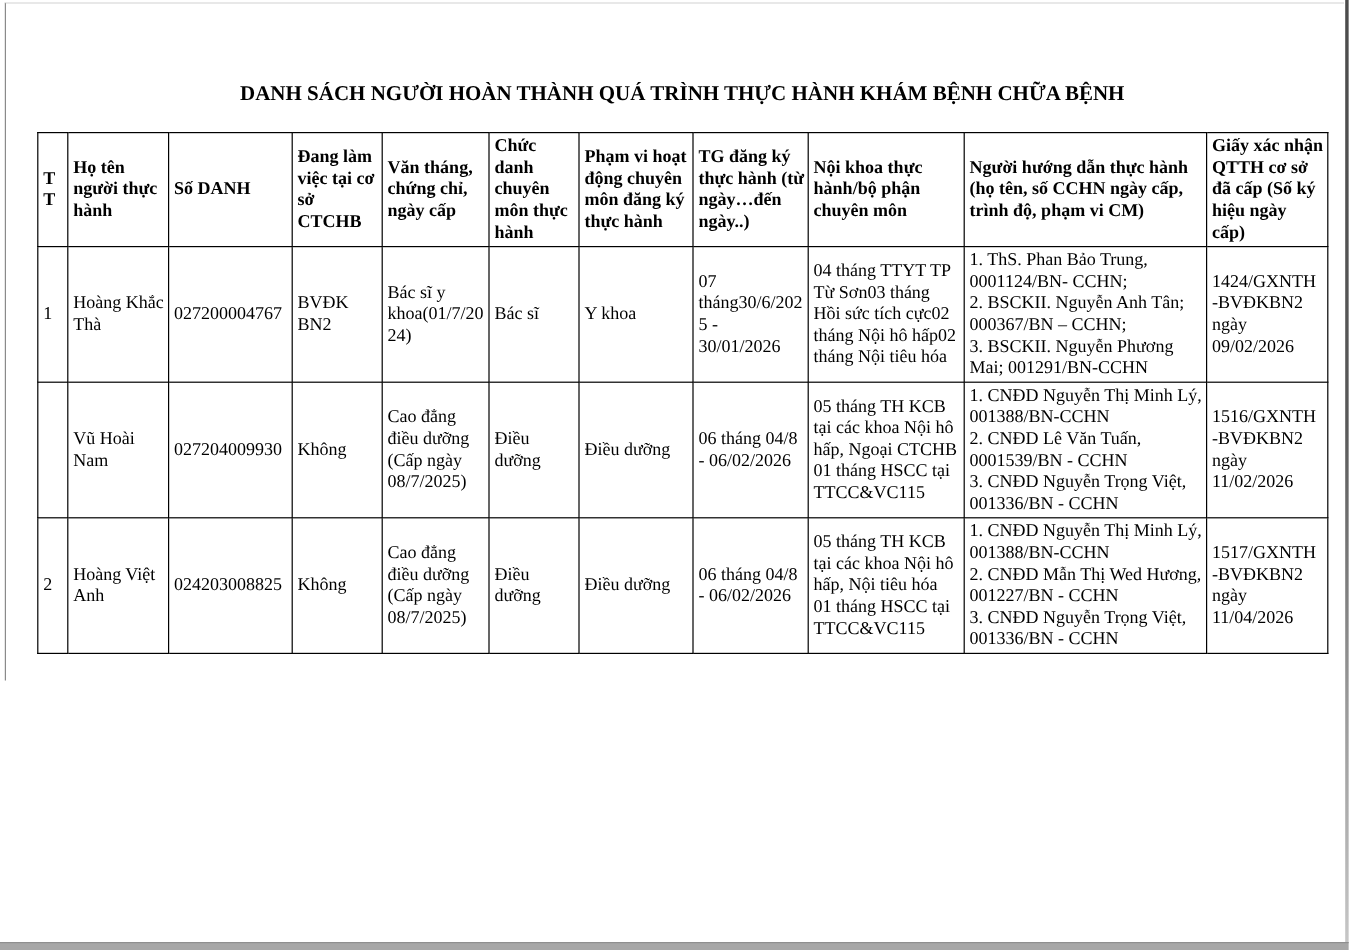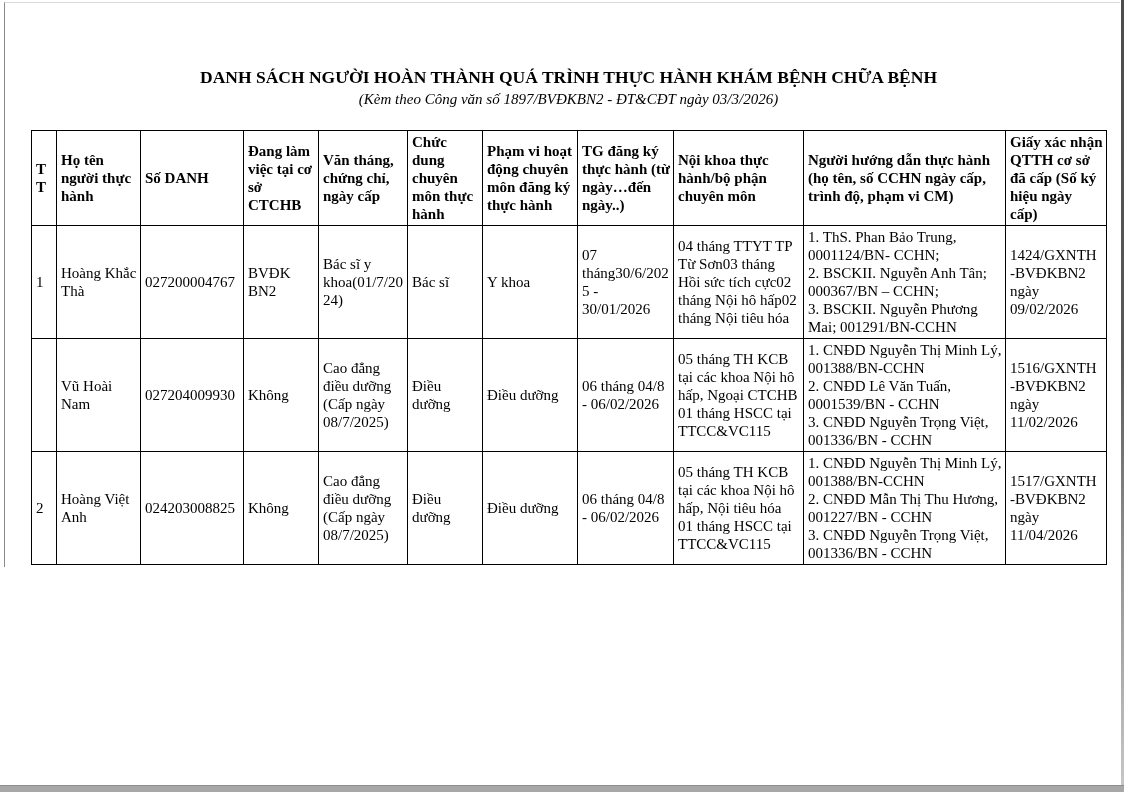--- a/index.html
+++ b/index.html
@@ -89,21 +89,20 @@
   .line { display: block; }
 </style>
 </head>
 <body>
 
 <div class="viewport">
   <div class="doc-page">
     <div class="content">
 
       <div class="title">DANH SÁCH NGƯỜI HOÀN THÀNH QUÁ TRÌNH THỰC HÀNH KHÁM BỆNH CHỮA BỆNH</div>
-      <div class="subtitle">(Kèm theo Công văn số 1897/BVĐKBN2 - ĐT&amp;CĐT ngày 03/3/2026)</div>
 
       <table class="main">
         <colgroup>
           <col style="width:25px">
           <col style="width:84px">
           <col style="width:103px">
           <col style="width:75px">
           <col style="width:89px">
           <col style="width:75px">
           <col style="width:95px">
@@ -112,21 +111,21 @@
           <col style="width:202px">
           <col style="width:101px">
         </colgroup>
         <thead>
           <tr class="header-row">
             <th class="th-center">TT</th>
             <th>Họ tên người thực hành</th>
             <th>Số DANH</th>
             <th>Đang làm việc tại cơ sở CTCHB</th>
             <th>Văn tháng, chứng chỉ, ngày cấp</th>
-            <th>Chức dung chuyên môn thực hành</th>
+            <th>Chức danh chuyên môn thực hành</th>
             <th>Phạm vi hoạt động chuyên môn đăng ký thực hành</th>
             <th>TG đăng ký thực hành (từ ngày…đến ngày..)</th>
             <th class="th-center">Nội khoa thực hành/bộ phận chuyên môn</th>
             <th>Người hướng dẫn thực hành (họ tên, số CCHN ngày cấp, trình độ, phạm vi CM)</th>
             <th>Giấy xác nhận QTTH cơ sở đã cấp (Số ký hiệu ngày cấp)</th>
           </tr>
         </thead>
         <tbody>
           <tr class="data-row">
             <td>1</td>
@@ -175,21 +174,21 @@
             <td>Cao đẳng điều dưỡng (Cấp ngày 08/7/2025)</td>
             <td>Điều dưỡng</td>
             <td>Điều dưỡng</td>
             <td>06 tháng 04/8 - 06/02/2026</td>
             <td>
               <span class="line">05 tháng TH KCB tại các khoa Nội hô hấp, Nội tiêu hóa</span>
               <span class="line">01 tháng HSCC tại TTCC&amp;VC115</span>
             </td>
             <td>
               <span class="line">1. CNĐD Nguyễn Thị Minh Lý, 001388/BN-CCHN</span>
-              <span class="line">2. CNĐD Mẫn Thị Thu Hương, 001227/BN - CCHN</span>
+              <span class="line">2. CNĐD Mẫn Thị Wed Hương, 001227/BN - CCHN</span>
               <span class="line">3. CNĐD Nguyễn Trọng Việt, 001336/BN - CCHN</span>
             </td>
             <td>1517/GXNTH -BVĐKBN2 ngày 11/04/2026</td>
           </tr>
         </tbody>
       </table>
 
     </div>
   </div>
 

